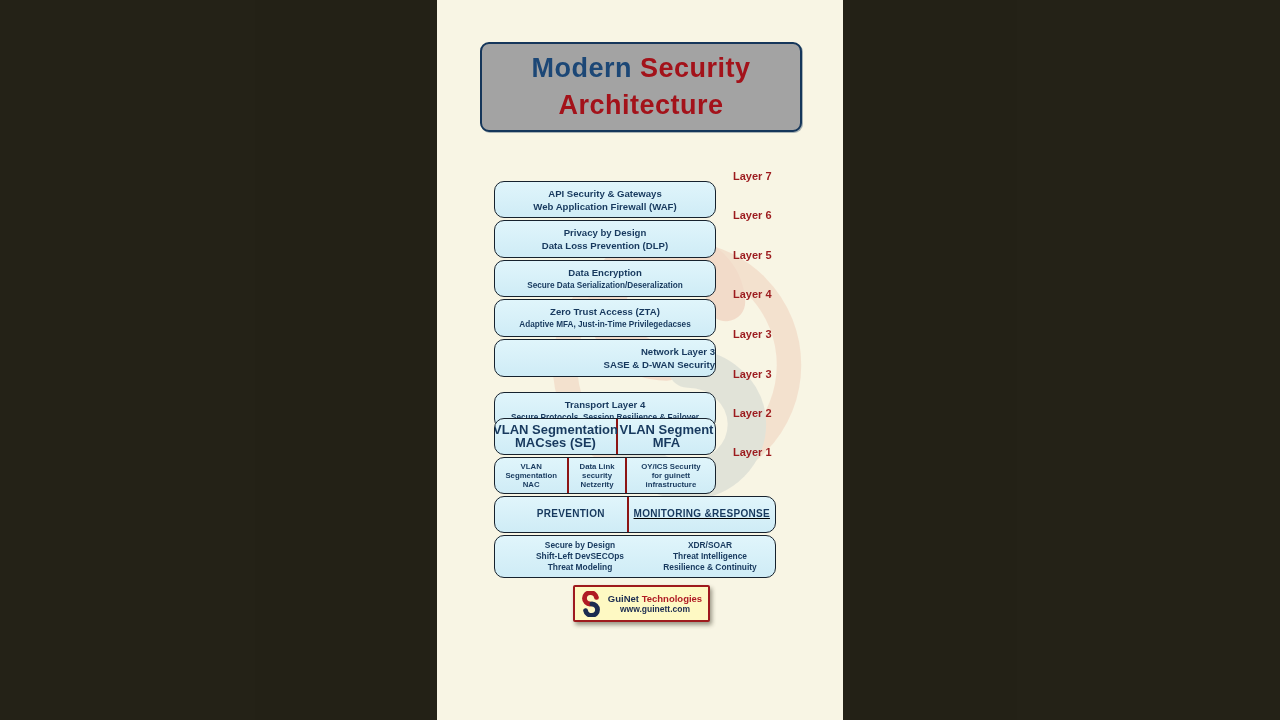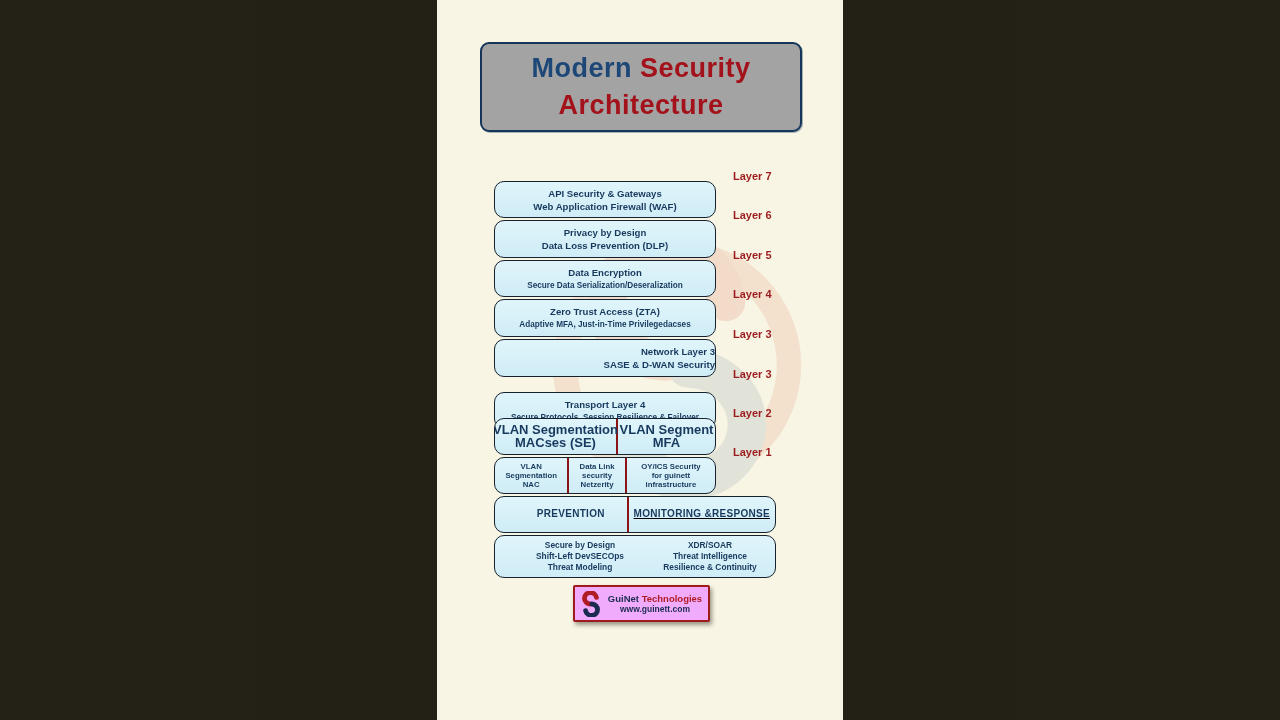--- a/index.html
+++ b/index.html
@@ -41,21 +41,21 @@
   .cell.rdiv{border-right:2px solid #8c1414;}
   .cell .box-line{line-height:12.5px;font-size:13px;}
   .cell .tiny{font-size:7.8px;line-height:9.2px;}
   .cell .caps{font-size:10px;letter-spacing:.3px;}
   .cell .mini{font-size:8.4px;line-height:11.2px;}
 
   .layer-label{position:absolute;left:296px;width:52px;display:flex;align-items:center;
                color:#9c1b1e;font-weight:800;font-size:11px;z-index:1;white-space:nowrap;}
 
   .logo-box{position:absolute;left:136px;top:585px;width:137px;height:37px;
-            background:#f0abfc;border:2px solid #9e1a1d;border-radius:2px;
+            background:#fef9c3;border:2px solid #9e1a1d;border-radius:2px;
             box-sizing:border-box;display:flex;align-items:center;gap:3px;padding:2px 4px;
             z-index:2;box-shadow:2px 3px 4px rgba(40,35,20,.45);}
   .logo-text{display:flex;flex-direction:column;align-items:center;flex:1;}
   .brand-line{font-size:9.5px;font-weight:800;line-height:11px;white-space:nowrap;}
   .brand-navy{color:#1b2c50;}
   .brand-red{color:#b01c24;}
   .website{font-size:8.5px;font-weight:700;color:#1b2c50;line-height:10px;white-space:nowrap;}
 </style>
 </head>
 <body>

